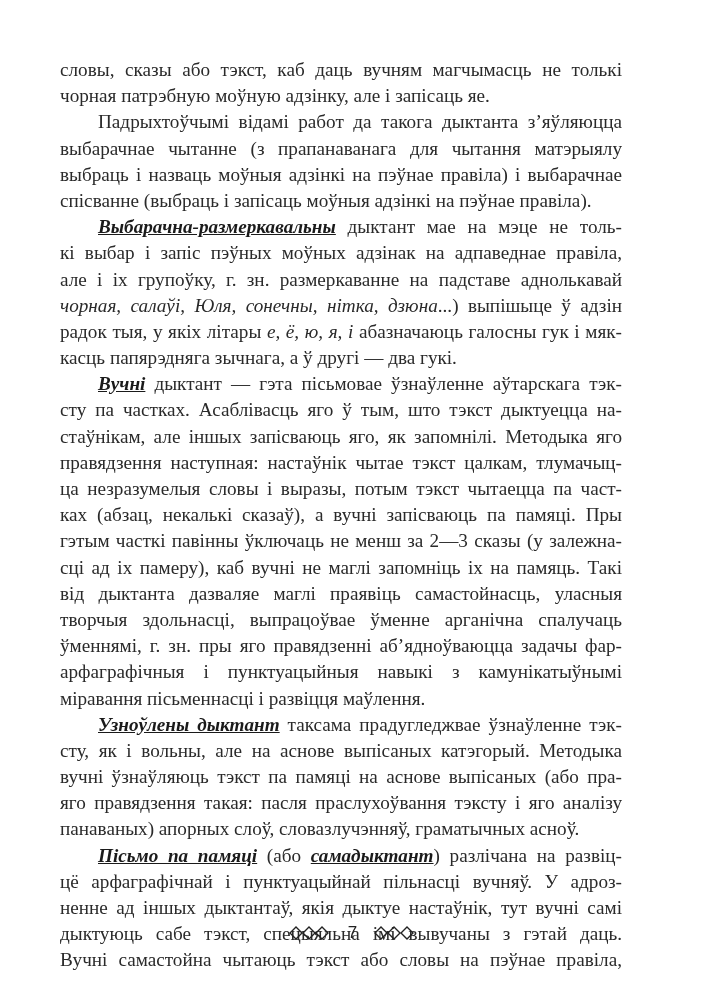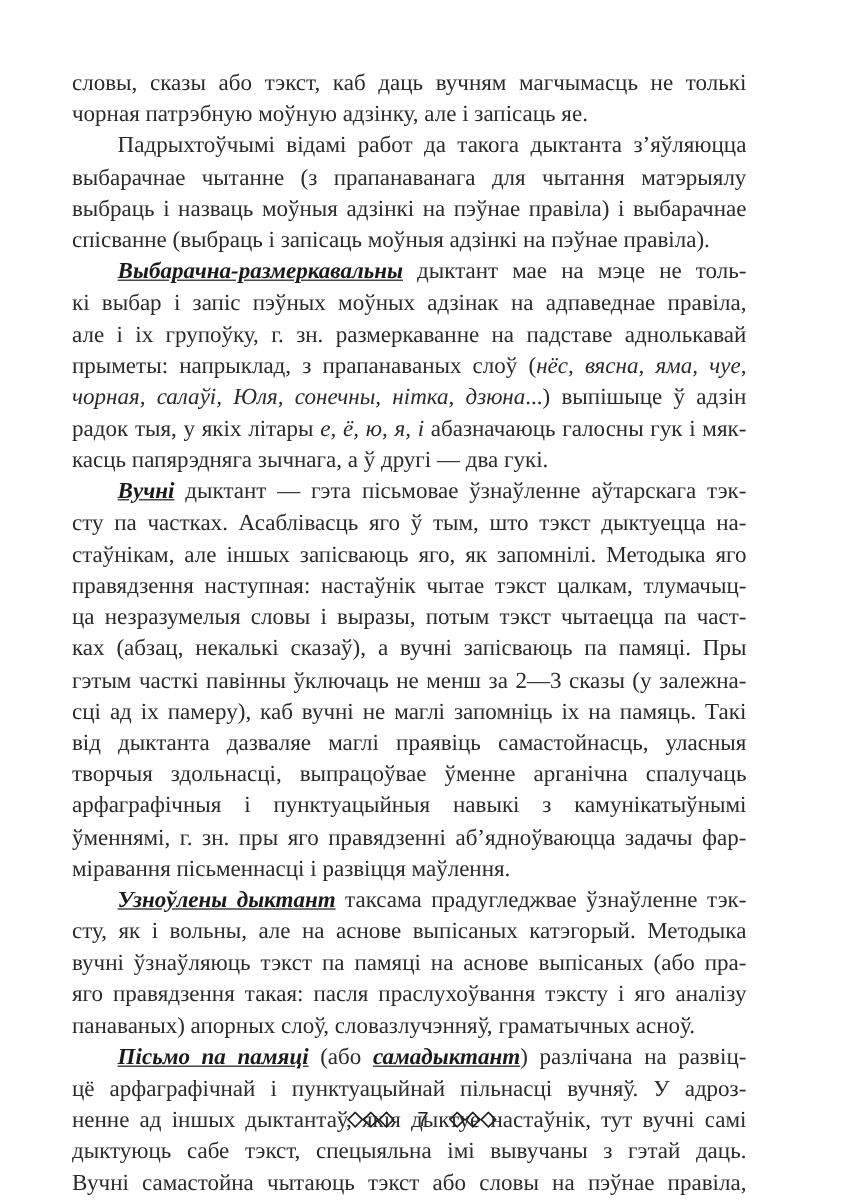--- a/index.html
+++ b/index.html
@@ -32,38 +32,37 @@
     <div>
       <span class="line indent"><span>Падрыхтоўчымі відамі работ да такога дыктанта з’яўляюцца</span></span>
       <span class="line"><span>выбарачнае чытанне (з прапанаванага для чытання матэрыялу</span></span>
       <span class="line"><span>выбраць і назваць моўныя адзінкі на пэўнае правіла) і выбарачнае</span></span>
       <span class="line last"><span>спісванне (выбраць і запісаць моўныя адзінкі на пэўнае правіла).</span></span>
     </div>
     <div>
       <span class="line indent"><b>Выбарачна-размеркавальны</b><span> дыктант мае на мэце не толь-</span></span>
       <span class="line"><span>кі выбар і запіс пэўных моўных адзінак на адпаведнае правіла,</span></span>
       <span class="line"><span>але і іх групоўку, г. зн. размеркаванне на падставе аднолькавай</span></span>
-      <span class="line"><span>прыметы: напрыклад, з прапанаваных слоў (</span><i>нёс, вясна, яма, чуе,</i></span>
       <span class="line"><i>чорная, салаўі, Юля, сонечны, нітка, дзюна</i><span>...) выпішыце ў адзін</span></span>
       <span class="line"><span>радок тыя, у якіх літары </span><i>е, ё, ю, я, і</i><span> абазначаюць галосны гук і мяк-</span></span>
       <span class="line last"><span>касць папярэдняга зычнага, а ў другі — два гукі.</span></span>
     </div>
     <div>
       <span class="line indent"><b>Вучні</b><span> дыктант — гэта пісьмовае ўзнаўленне аўтарскага тэк-</span></span>
       <span class="line"><span>сту па частках. Асаблівасць яго ў тым, што тэкст дыктуецца на-</span></span>
       <span class="line"><span>стаўнікам, але іншых запісваюць яго, як запомнілі. Методыка яго</span></span>
       <span class="line"><span>правядзення наступная: настаўнік чытае тэкст цалкам, тлумачыц-</span></span>
       <span class="line"><span>ца незразумелыя словы і выразы, потым тэкст чытаецца па част-</span></span>
       <span class="line"><span>ках (абзац, некалькі сказаў), а вучні запісваюць па памяці. Пры</span></span>
       <span class="line"><span>гэтым часткі павінны ўключаць не менш за 2—3 сказы (у залежна-</span></span>
       <span class="line"><span>сці ад іх памеру), каб вучні не маглі запомніць іх на памяць. Такі</span></span>
       <span class="line"><span>від дыктанта дазваляе маглі праявіць самастойнасць, уласныя</span></span>
       <span class="line"><span>творчыя здольнасці, выпрацоўвае ўменне арганічна спалучаць</span></span>
+      <span class="line"><span>ўменнямі, г. зн. пры яго правядзенні аб’ядноўваюцца задачы фар-</span></span>
       <span class="line"><span>арфаграфічныя і пунктуацыйныя навыкі з камунікатыўнымі</span></span>
-      <span class="line"><span>ўменнямі, г. зн. пры яго правядзенні аб’ядноўваюцца задачы фар-</span></span>
       <span class="line last"><span>міравання пісьменнасці і развіцця маўлення.</span></span>
     </div>
     <div>
       <span class="line indent"><b>Узноўлены дыктант</b><span> таксама прадугледжвае ўзнаўленне тэк-</span></span>
       <span class="line"><span>сту, як і вольны, але на аснове выпісаных катэгорый. Методыка</span></span>
       <span class="line"><span>вучні ўзнаўляюць тэкст па памяці на аснове выпісаных (або пра-</span></span>
       <span class="line"><span>яго правядзення такая: пасля праслухоўвання тэксту і яго аналізу</span></span>
       <span class="line last"><span>панаваных) апорных слоў, словазлучэнняў, граматычных асноў.</span></span>
     </div>
     <div>

